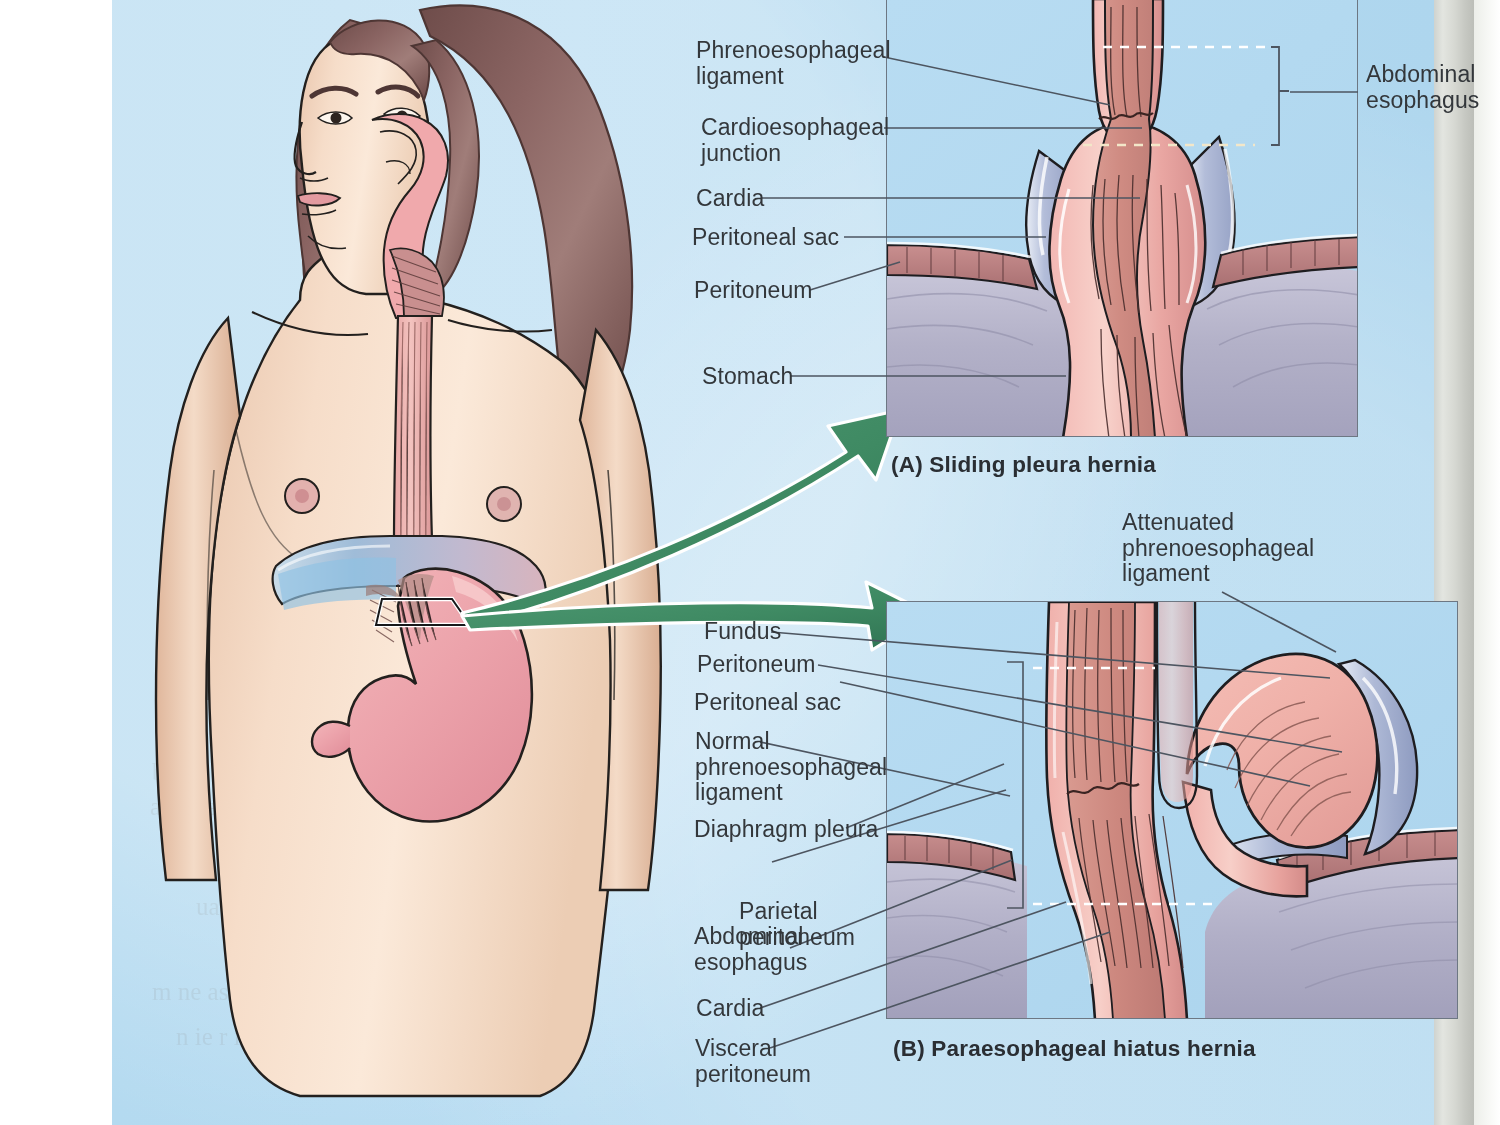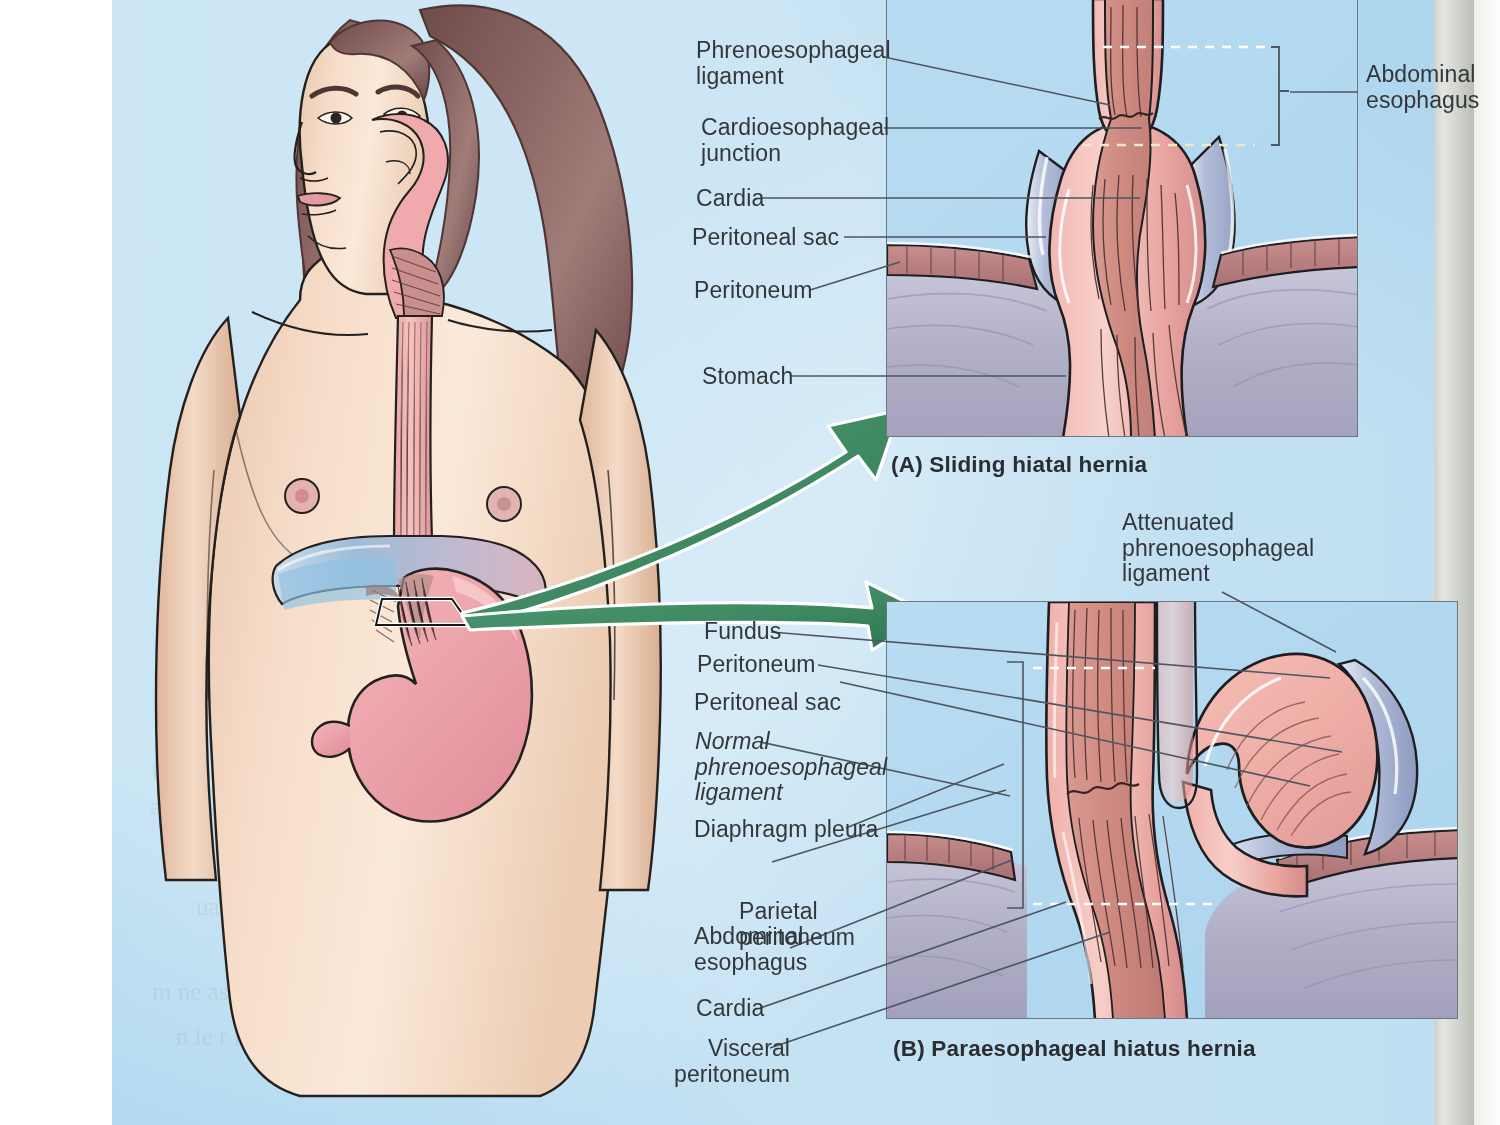--- a/index.html
+++ b/index.html
@@ -377,21 +377,21 @@
 ligament</div>
   <div class="lbl" style="left:689px;top:115px;margin-left:12px;">Cardioesophageal
 junction</div>
   <div class="lbl" style="left:696px;top:186px;">Cardia</div>
   <div class="lbl" style="left:692px;top:225px;">Peritoneal sac</div>
   <div class="lbl" style="left:694px;top:278px;">Peritoneum</div>
   <div class="lbl" style="left:696px;top:364px;margin-left:6px;">Stomach</div>
   <div class="lbl" style="left:1366px;top:62px;">Abdominal
 esophagus</div>
 
-  <div class="caption" style="left:891px;top:452px;">(A) Sliding hiatal hernia</div>
+  <div class="caption" style="left:891px;top:452px;">(A) Sliding pleura hernia</div>
 
   <div class="frame" style="left:886px;top:601px;width:572px;height:418px;">
     <svg viewBox="0 0 572 418" width="572" height="418">
       <defs>
         <linearGradient id="bBg" x1="0" y1="0" x2="1" y2="1">
           <stop offset="0%" stop-color="#b8dcf2"></stop>
             <stop offset="100%" stop-color="#abd4ed"></stop>
         </linearGradient>
         <linearGradient id="bEso" x1="0" y1="0" x2="1" y2="0">
           <stop offset="0%" stop-color="#f0b0ab"></stop>
@@ -536,28 +536,28 @@
     </g>
   </svg>
 
   <div class="lbl" style="left:1122px;top:510px;">Attenuated
 phrenoesophageal
 ligament</div>
 
   <div class="lbl" style="left:697px;top:619px;margin-left:7px;">Fundus</div>
   <div class="lbl" style="left:697px;top:652px;">Peritoneum</div>
   <div class="lbl" style="left:694px;top:690px;">Peritoneal sac</div>
-  <div class="lbl" style="left:695px;top:729px;font-style:italic;">Normal
+  <div class="lbl" style="left:695px;top:729px;">Normal
 phrenoesophageal
 ligament</div>
   <div class="lbl" style="left:694px;top:817px;">Diaphragm pleura</div>
   <div class="lbl" style="left:695px;top:899px;margin-left:44px;">Parietal
 peritoneum</div>
   <div class="lbl" style="left:694px;top:924px;">Abdominal
 esophagus</div>
   <div class="lbl" style="left:696px;top:996px;">Cardia</div>
-  <div class="lbl" style="left:674px;top:1036px;text-align:right;">Visceral
+  <div class="lbl" style="left:695px;top:1036px;">Visceral
 peritoneum</div>
 
   <div class="caption" style="left:893px;top:1036px;">(B) Paraesophageal hiatus hernia</div>
 
 
 </div>
 
 </body></html>

